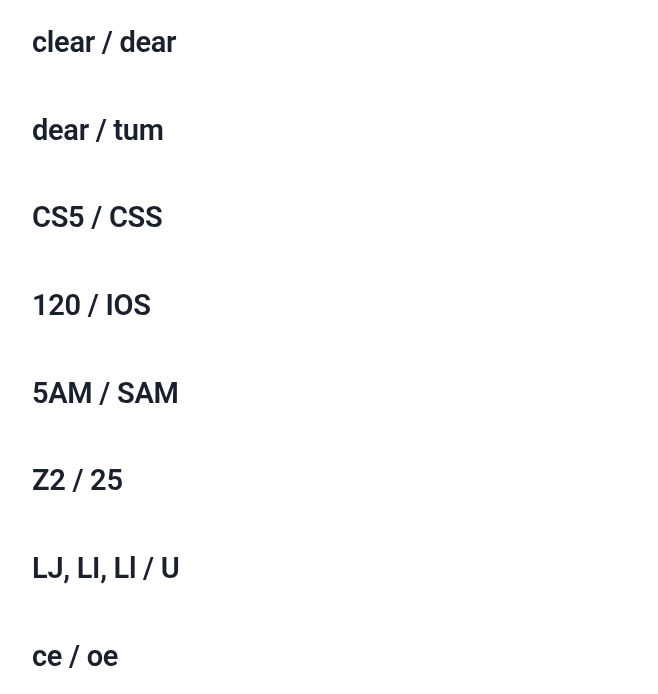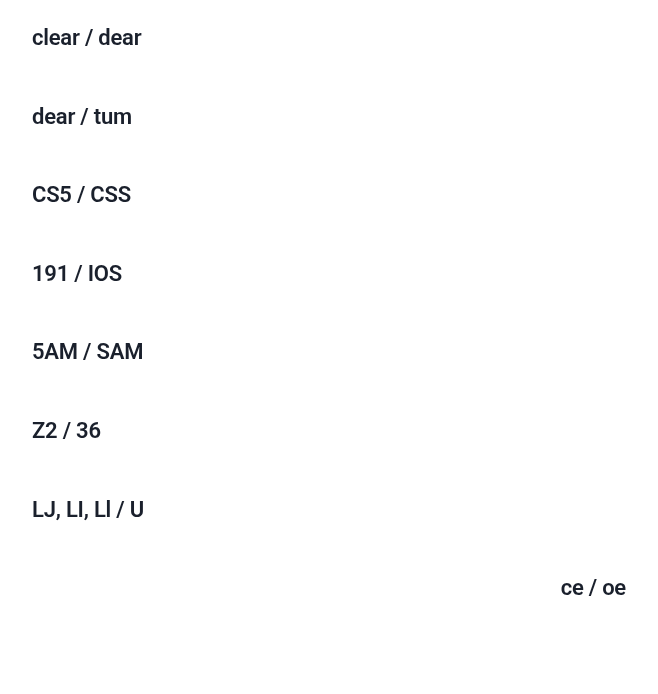--- a/index.html
+++ b/index.html
@@ -8,35 +8,34 @@
       box-sizing: border-box;
     }
     body {
       background: #ffffff;
       font-family: -apple-system, BlinkMacSystemFont, "Segoe UI", Roboto, "Helvetica Neue", Arial, sans-serif;
       padding: 24px 32px;
       width: 658px;
       height: 694px;
     }
     .item {
-      font-size: 22px;
+      font-size: 29px;
       font-weight: 600;
       color: #1a202c;
       line-height: 1.3;
       margin-bottom: 50px;
       letter-spacing: -0.01em;
     }
     .item:last-child {
       margin-bottom: 0;
-      text-align: right;
     }
   </style>
 </head>
 <body>
 
 <div class="item">clear / dear</div>
 <div class="item">dear / tum</div>
 <div class="item">CS5 / CSS</div>
-<div class="item">191 / IOS</div>
+<div class="item">120 / IOS</div>
 <div class="item">5AM / SAM</div>
-<div class="item">Z2 / 36</div>
+<div class="item">Z2 / 25</div>
 <div class="item">LJ, LI, Ll / U</div>
 <div class="item">ce / oe</div>
 
 </body></html>

